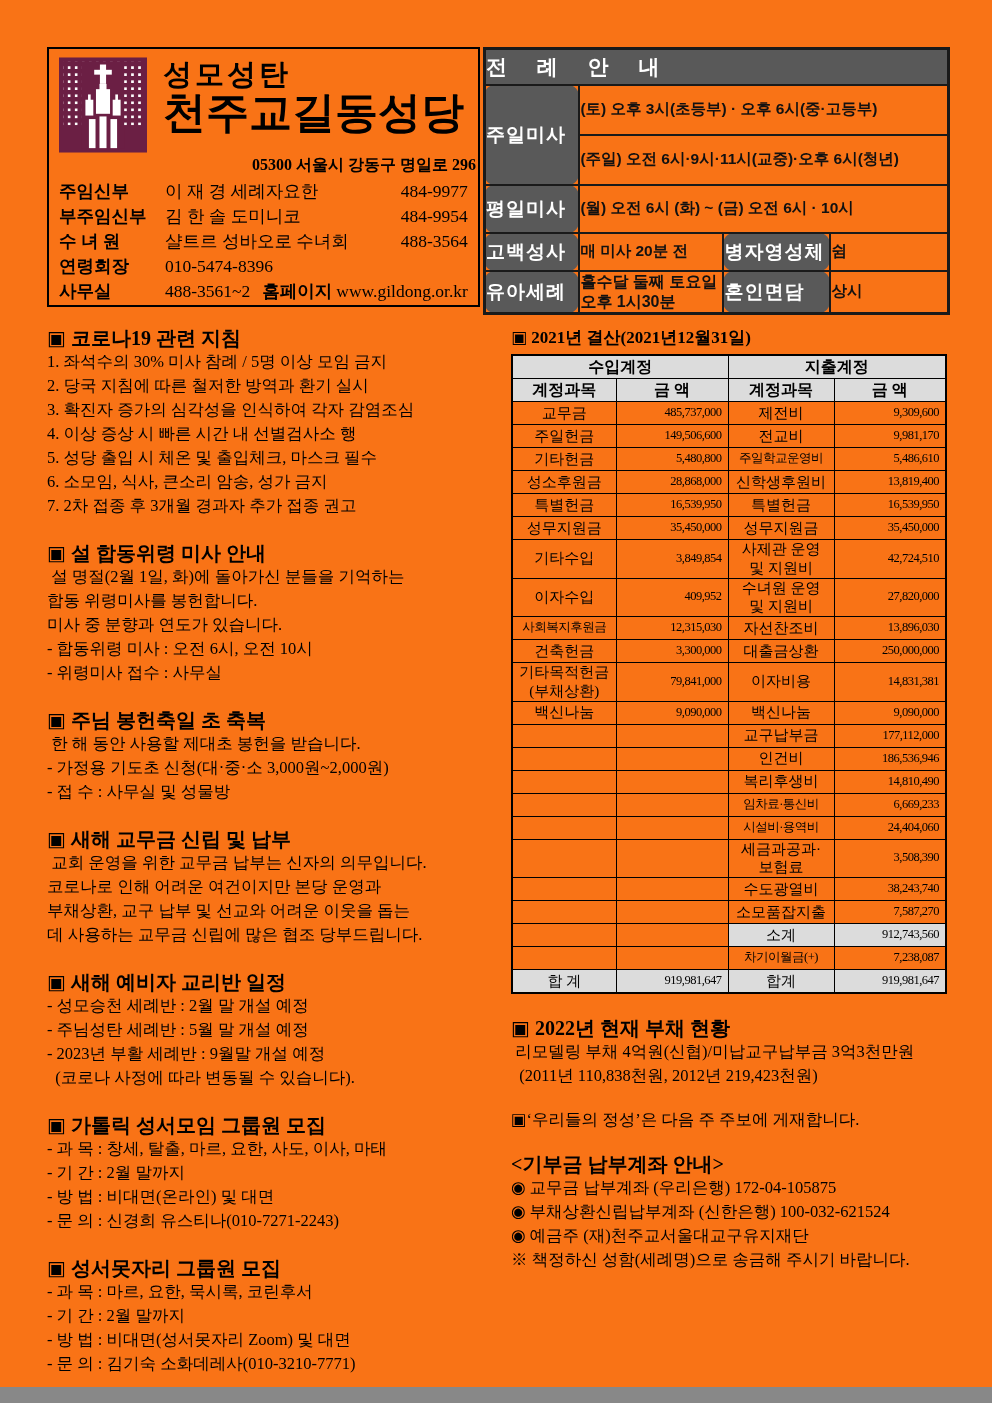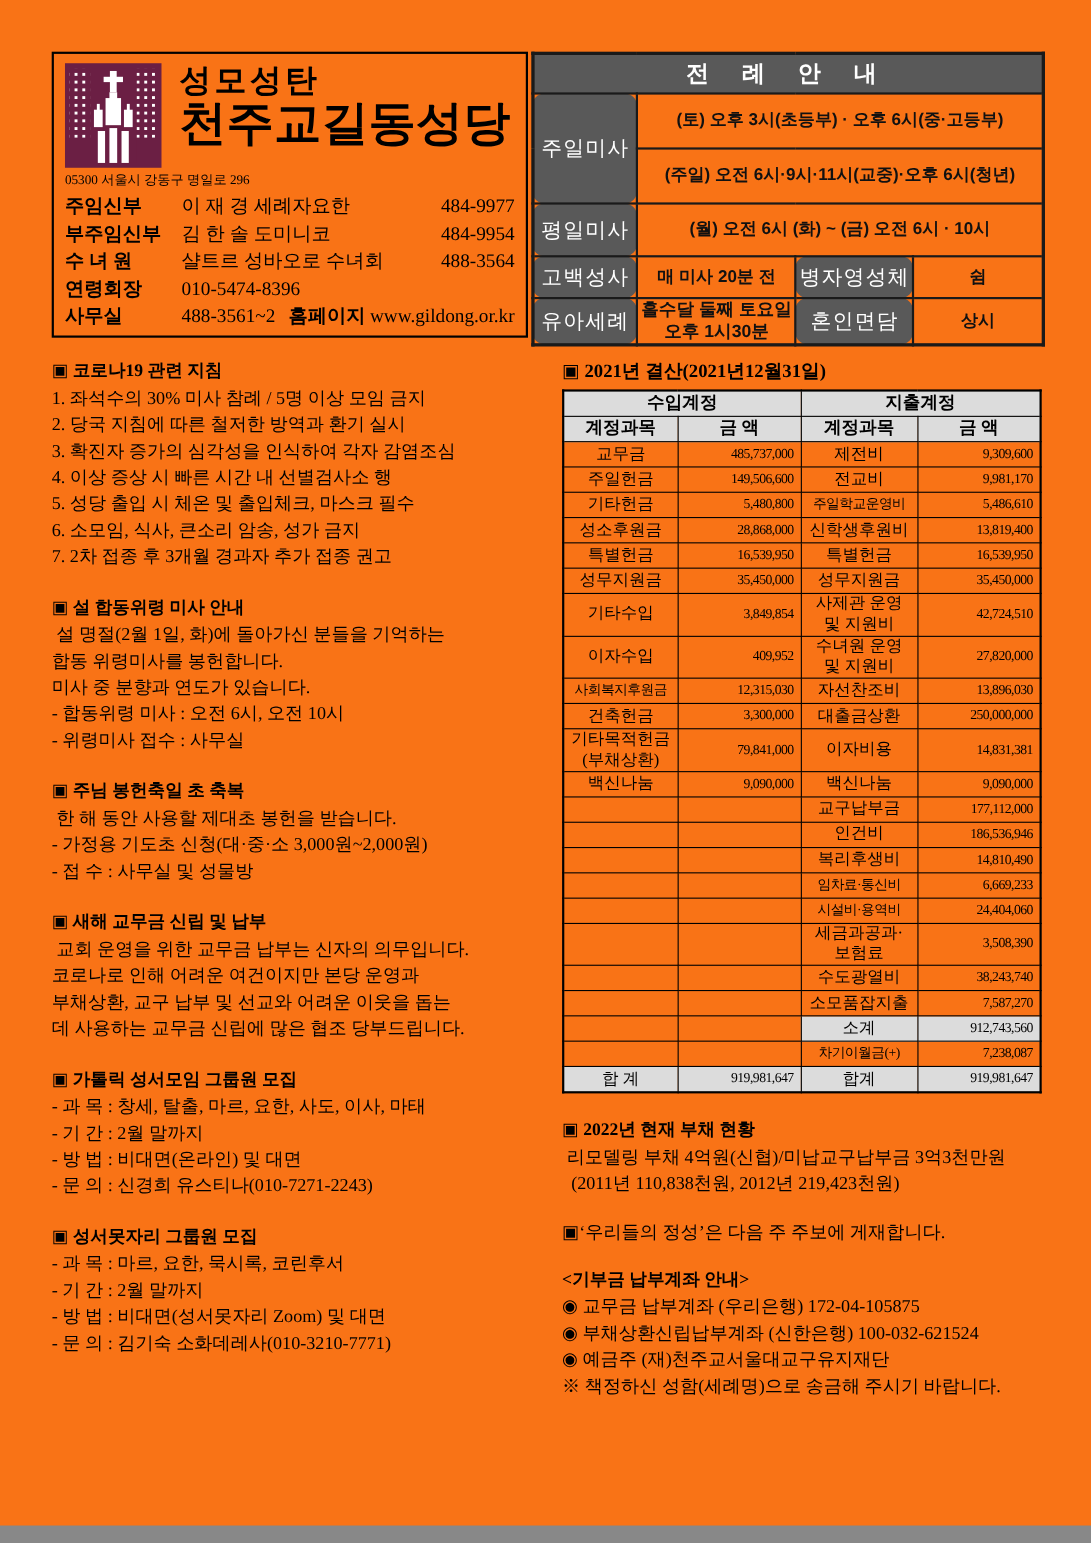--- a/index.html
+++ b/index.html
@@ -8,42 +8,42 @@
   .sans{font-family:"Liberation Sans","DejaVu Sans",sans-serif;}
 
   
   .top-row{position:absolute;left:47px;top:47px;width:898px;display:flex;gap:3px;}
   .church-box{width:426px;height:242px;border:2.5px solid #000;padding:8px 2px 6px 10px;}
   .logo-line{display:flex;align-items:flex-start;}
   .logo{width:88px;height:96px;flex:0 0 auto;}
   .names{margin-left:16px;margin-top:2px;}
   .name-small{font-weight:bold;font-size:29px;line-height:1.05;letter-spacing:3px;}
   .name-large{font-weight:bold;font-size:43px;line-height:1.08;letter-spacing:0px;}
-  .address{text-align:left;font-size:12px;font-weight:normal;margin-top:2px;margin-bottom:3px;}
+  .address{text-align:right;font-size:16px;font-weight:bold;margin-top:2px;margin-bottom:3px;}
   .contact-row{display:flex;align-items:center;font-size:17.5px;line-height:25px;padding-right:8px;}
   .c-label{font-weight:bold;min-width:102px;white-space:nowrap;}
   .c-label2{font-weight:bold;margin-left:12px;white-space:nowrap;}
   .c-value{margin-left:4px;white-space:nowrap;}
   .c-phone{margin-left:auto;white-space:nowrap;}
 
   
   .lit{border-collapse:collapse;table-layout:fixed;width:464px;height:262px;
        border:3px solid #1a1a1a;}
-  .lit td{border:2.5px solid #1a1a1a;text-align:center;vertical-align:middle;padding:0;}
-  .lit .dk{background:#595959;color:#fff;font-weight:normal;font-size:19px;letter-spacing:1px;border-radius:11px;}
+  .lit td{border:2.5px solid #1a1a1a;vertical-align:middle;padding:0;}
+  .lit .dk{background:#595959;color:#fff;font-weight:bold;font-size:19px;letter-spacing:1px;border-radius:11px;}
   .lit .ttl{background:#595959;color:#fff;font-weight:bold;font-size:21px;letter-spacing:12px;}
   .lit .val{font-size:15.5px;white-space:nowrap;font-weight:bold;color:#111;}
   .lit .val2{font-size:16px;line-height:1.25;font-weight:bold;color:#111;white-space:pre-line;}
 
   
   .main{position:absolute;left:47px;top:326px;width:898px;display:flex;}
   .left-col{width:452px;}
   .right-col{width:434px;margin-left:auto;}
   .section{margin-bottom:23px;}
-  .sec-title{font-weight:bold;font-size:16px;line-height:24px;white-space:nowrap;}
+  .sec-title{font-weight:bold;font-size:20px;line-height:24px;white-space:nowrap;}
   .sec-line{font-size:16.5px;line-height:24px;white-space:pre-wrap;}
 
   
   .settle-title{font-weight:bold;font-size:17px;line-height:24px;margin-bottom:4px;}
   .settle{border-collapse:collapse;table-layout:fixed;width:434px;border:2px solid #000;}
   .settle td{border:1.5px solid #000;font-size:15px;height:22px;padding:0 3px;
              text-align:center;vertical-align:middle;white-space:pre-line;line-height:1.25;}
   .settle td.amt{text-align:right;padding-right:6px;}
   .settle td.hdr{background:#dcdcdc;font-weight:bold;font-size:16px;}
   .settle td.shade{background:#dcdcdc;}
@@ -185,20 +185,27 @@
           <div class="sec-line">- 접 수 : 사무실 및 성물방</div>
         </div>
         <div class="section">
           <div class="sec-title">▣ 새해 교무금 신립 및 납부</div>
           <div class="sec-line"> 교회 운영을 위한 교무금 납부는 신자의 의무입니다.</div>
           <div class="sec-line">코로나로 인해 어려운 여건이지만 본당 운영과</div>
           <div class="sec-line">부채상환, 교구 납부 및 선교와 어려운 이웃을 돕는</div>
           <div class="sec-line">데 사용하는 교무금 신립에 많은 협조 당부드립니다.</div>
         </div>
         <div class="section">
+          <div class="sec-title">▣ 새해 예비자 교리반 일정</div>
+          <div class="sec-line">- 성모승천 세례반 : 2월 말 개설 예정</div>
+          <div class="sec-line">- 주님성탄 세례반 : 5월 말 개설 예정</div>
+          <div class="sec-line">- 2023년 부활 세례반 : 9월말 개설 예정</div>
+          <div class="sec-line">  (코로나 사정에 따라 변동될 수 있습니다).</div>
+        </div>
+        <div class="section">
           <div class="sec-title">▣ 가톨릭 성서모임 그룹원 모집</div>
           <div class="sec-line">- 과 목 : 창세, 탈출, 마르, 요한, 사도, 이사, 마태</div>
           <div class="sec-line">- 기 간 : 2월 말까지</div>
           <div class="sec-line">- 방 법 : 비대면(온라인) 및 대면</div>
           <div class="sec-line">- 문 의 : 신경희 유스티나(010-7271-2243)</div>
         </div>
         <div class="section">
           <div class="sec-title">▣ 성서못자리 그룹원 모집</div>
           <div class="sec-line">- 과 목 : 마르, 요한, 묵시록, 코린후서</div>
           <div class="sec-line">- 기 간 : 2월 말까지</div>

